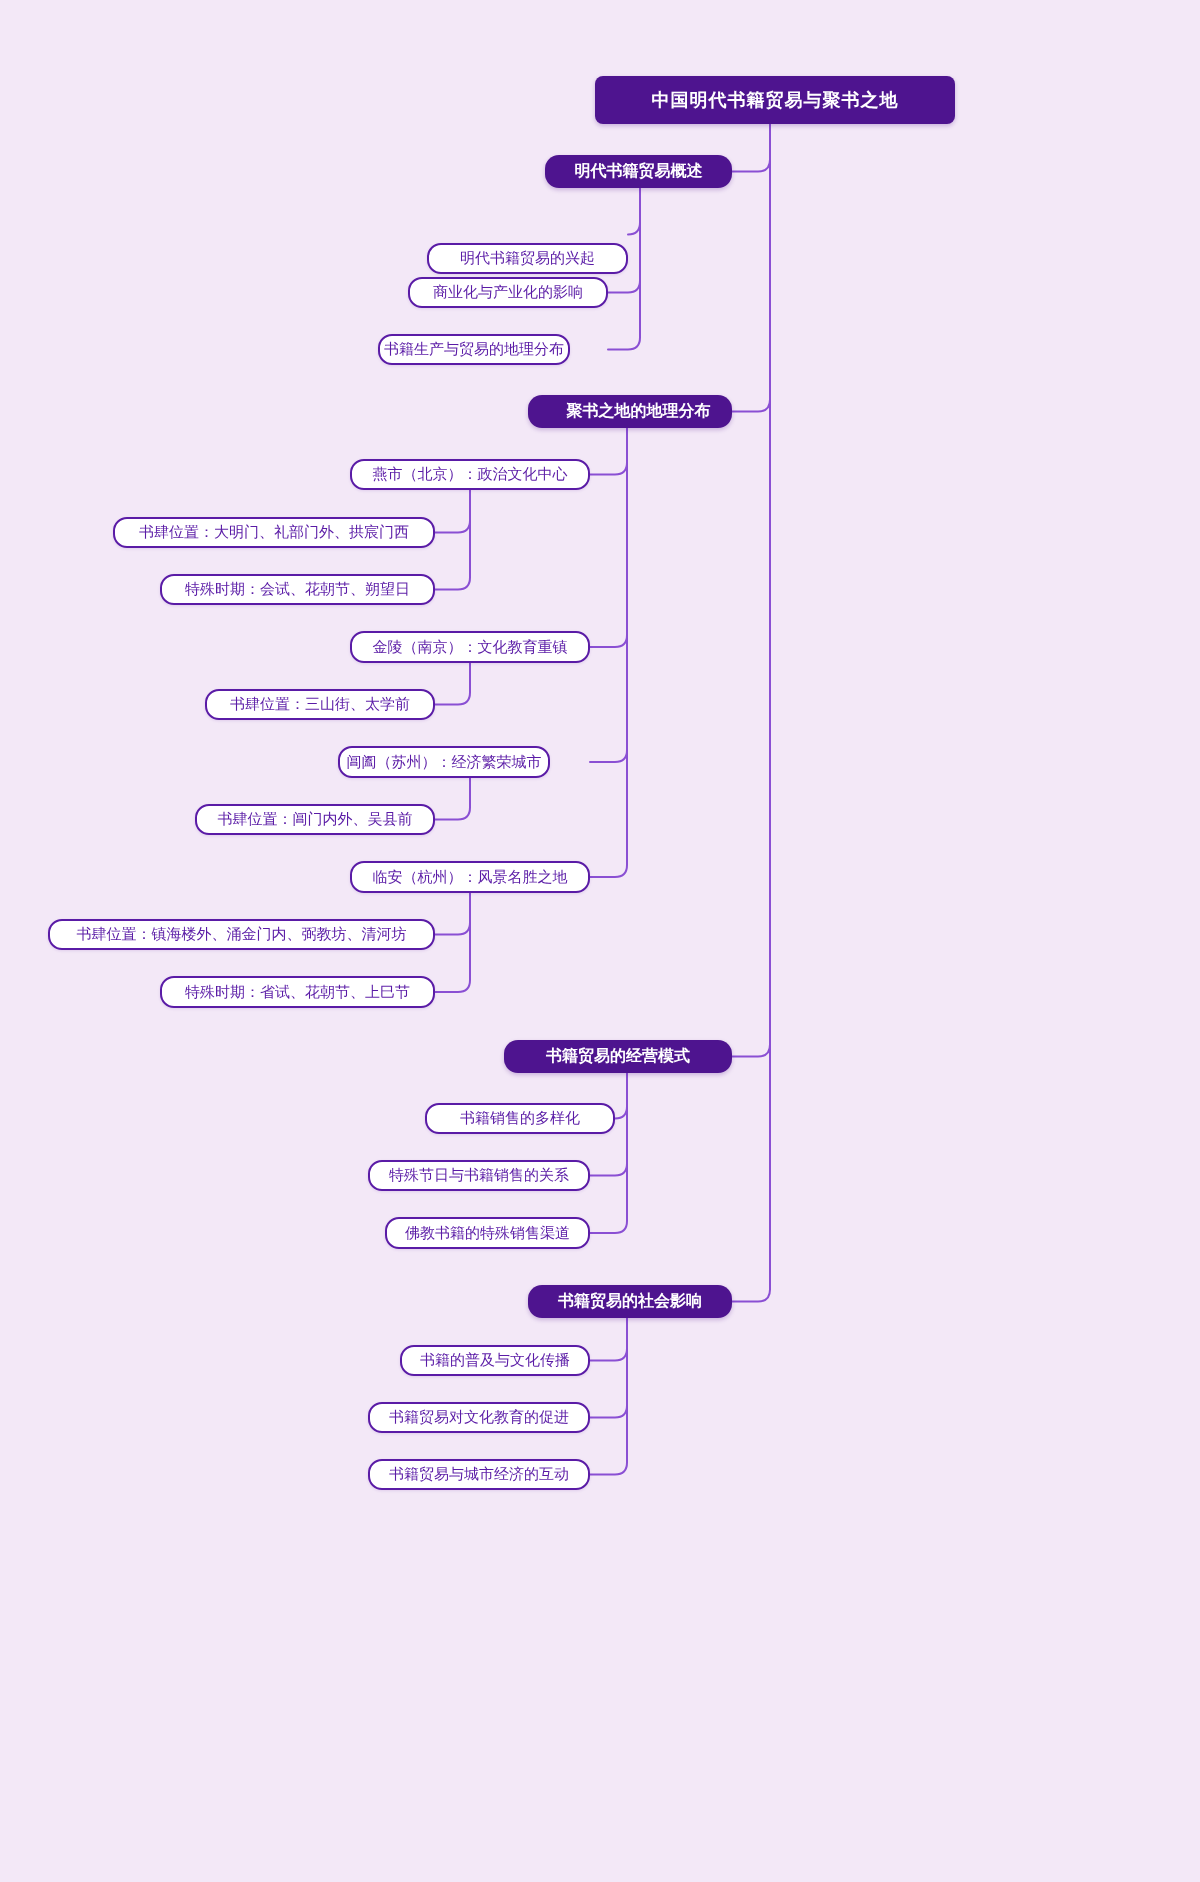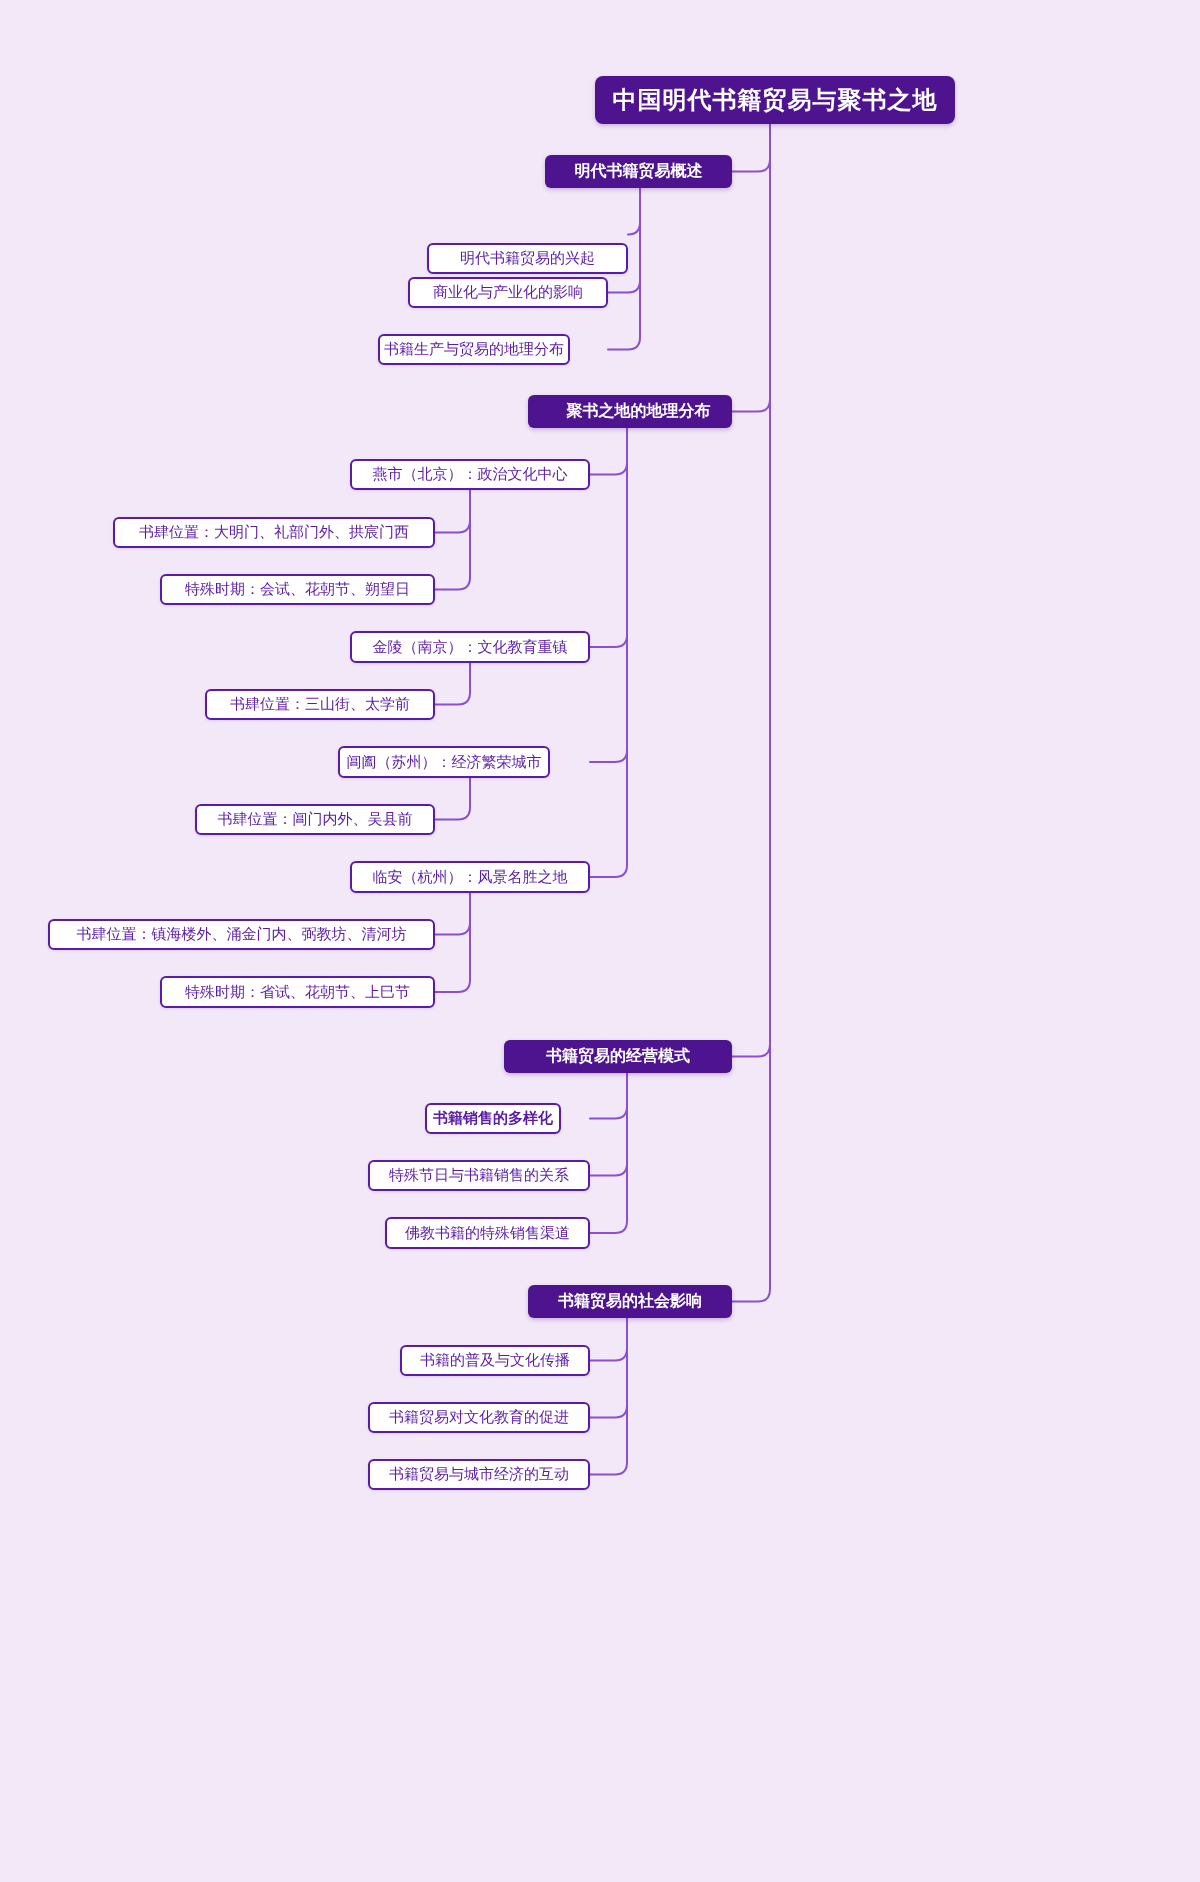--- a/index.html
+++ b/index.html
@@ -9,28 +9,28 @@
     font-family:"Liberation Sans", sans-serif;
     position:relative;
     overflow:hidden;
   }
   .canvas { position:absolute; left:0; top:0; width:1200px; height:1882px; }
   svg.links { position:absolute; left:0; top:0; }
   .node {
     position:absolute;
     display:flex; align-items:center; justify-content:center;
     white-space:nowrap; box-sizing:border-box;
-    border-radius:6px;
+    border-radius:14px;
     cursor:default;
   }
   .filled {
     background:#4e148f; color:#ffffff; font-weight:bold;
     box-shadow:0 2px 4px rgba(78,20,143,0.25);
   }
-  .root { font-size:24px; border-radius:8px; letter-spacing:1px; }
+  .root { font-size:18px; border-radius:8px; letter-spacing:1px; }
   .branch { font-size:16px; }
   .outline {
     background:#ffffff;
     border:2px solid #5a1ba6;
     color:#5a1ba6;
     font-size:15px;
     box-shadow:0 1px 3px rgba(90,27,166,0.12);
   }
 </style>
 </head>
@@ -90,21 +90,21 @@
   <div class="node outline" style="left:205px; top:689px; width:230px; height:31px;">书肆位置：三山街、太学前</div>
 
   <div class="node outline" style="left:338px; top:746px; width:212px; height:32px;">阊阖（苏州）：经济繁荣城市</div>
   <div class="node outline" style="left:195px; top:804px; width:240px; height:31px;">书肆位置：阊门内外、吴县前</div>
 
   <div class="node outline" style="left:350px; top:861px; width:240px; height:32px;">临安（杭州）：风景名胜之地</div>
   <div class="node outline" style="left:48px; top:919px; width:387px; height:31px;">书肆位置：镇海楼外、涌金门内、弼教坊、清河坊</div>
   <div class="node outline" style="left:160px; top:976px; width:275px; height:32px;">特殊时期：省试、花朝节、上巳节</div>
 
   <div class="node filled branch" style="left:504px; top:1040px; width:228px; height:33px;">书籍贸易的经营模式</div>
-  <div class="node outline" style="left:425px; top:1103px; width:136px; height:31px;font-weight:bold;">书籍销售的多样化</div>
+  <div class="node outline" style="left:425px; top:1103px; width:190px; height:31px;">书籍销售的多样化</div>
   <div class="node outline" style="left:368px; top:1160px; width:222px; height:31px;">特殊节日与书籍销售的关系</div>
   <div class="node outline" style="left:385px; top:1217px; width:205px; height:32px;">佛教书籍的特殊销售渠道</div>
 
   <div class="node filled branch" style="left:528px; top:1285px; width:204px; height:33px;">书籍贸易的社会影响</div>
   <div class="node outline" style="left:400px; top:1345px; width:190px; height:31px;">书籍的普及与文化传播</div>
   <div class="node outline" style="left:368px; top:1402px; width:222px; height:31px;">书籍贸易对文化教育的促进</div>
   <div class="node outline" style="left:368px; top:1459px; width:222px; height:31px;">书籍贸易与城市经济的互动</div>
 
 </div>
 

